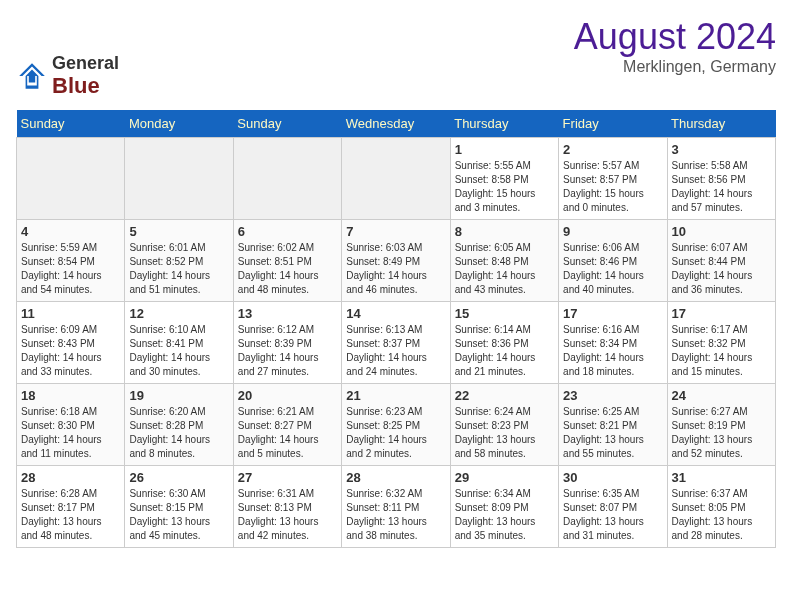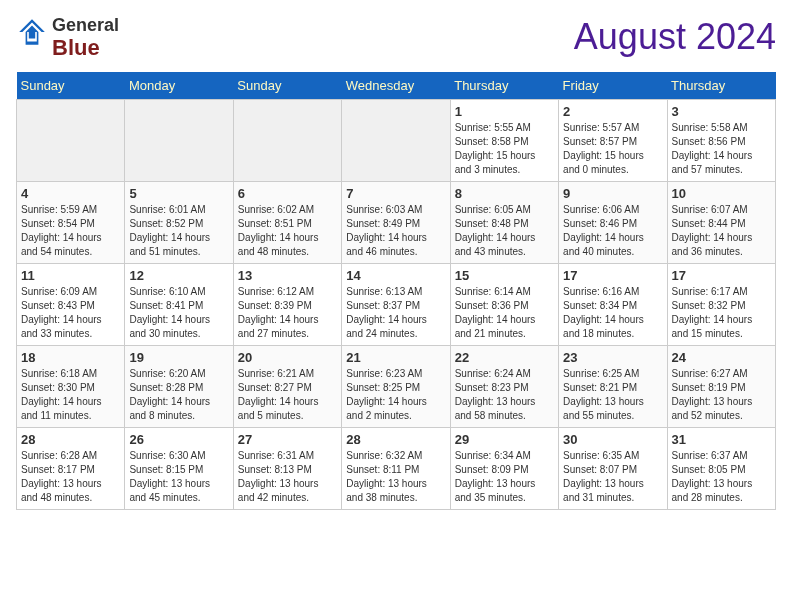--- a/index.html
+++ b/index.html
@@ -11,21 +11,23 @@
       padding: 16px;
     }
     .header {
       display: flex;
       justify-content: space-between;
       align-items: flex-start;
       margin-bottom: 12px;
     }
     .logo {
       display: flex;
+      align-items: center;
       gap: 4px;
+      margin-top: 38px;
     }
     .logo-text {
       display: flex;
       flex-direction: column;
       line-height: 1.1;
     }
     .logo-general {
       font-size: 18px;
       font-weight: bold;
       color: #333;
@@ -107,20 +109,21 @@
       <polygon points="20,8 32,20 26,20 26,32 14,32 14,20 8,20" fill="#fff"></polygon>
       <polygon points="20,12 28,20 24,20 24,28 16,28 16,20 12,20" fill="#1565c0"></polygon>
     </svg>
     <div class="logo-text">
       <span class="logo-general">General</span>
       <span class="logo-blue">Blue</span>
     </div>
   </div>
   <div class="title-block">
     <div class="month-year">August 2024</div>
+    <div class="location">Merklingen, Germany</div>
   </div>
 </div>
 
 <table class="calendar">
   <thead>
     <tr>
     <th>Sunday</th>
         <th>Monday</th>
         <th>Sunday</th>
         <th>Wednesday</th>

